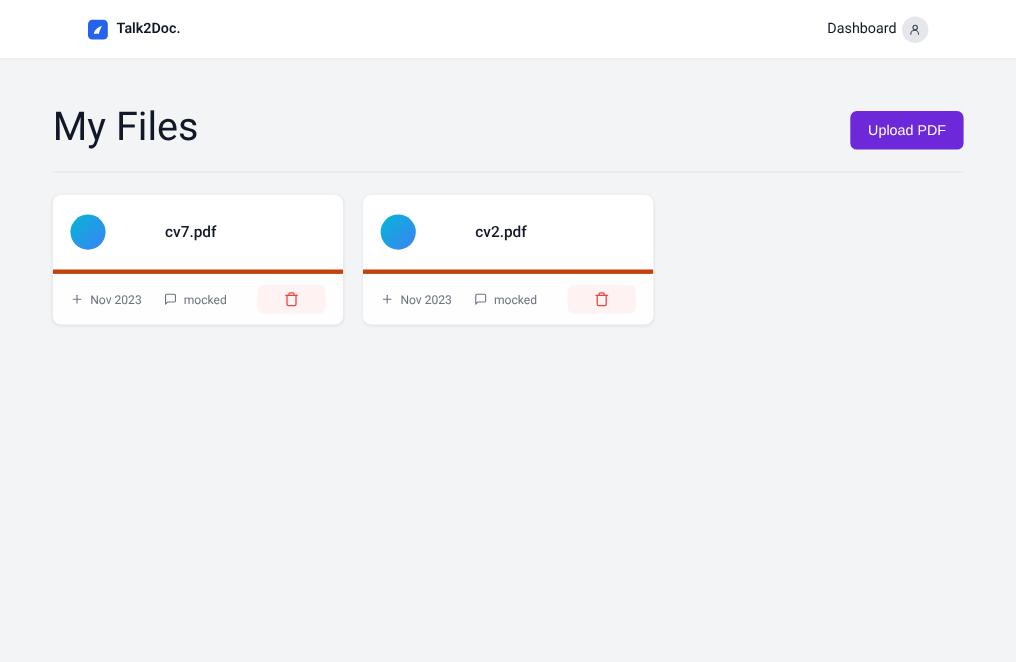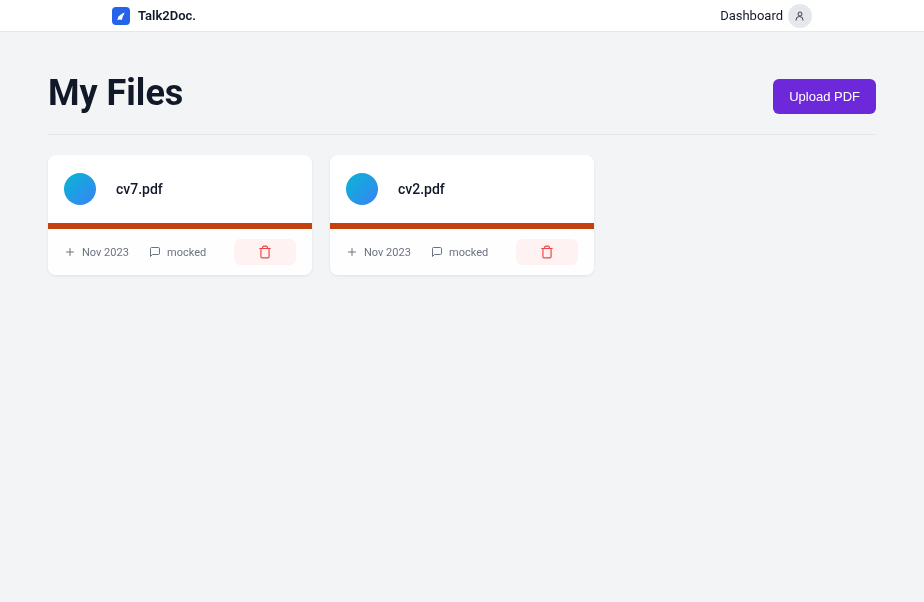--- a/index.html
+++ b/index.html
@@ -11,25 +11,25 @@
     body {
       font-family: -apple-system, BlinkMacSystemFont, "Segoe UI", Roboto, "Helvetica Neue", Arial, sans-serif;
       background-color: #f3f4f6;
       width: 924px;
       height: 602px;
     }
     
     .navbar {
       background-color: #ffffff;
       border-bottom: 1px solid #e5e7eb;
-      height: 32px;
+      height: 54px;
       display: flex;
       align-items: center;
       justify-content: space-between;
-      padding: 0 112px;
+      padding: 0 80px;
     }
     
     .navbar-left {
       display: flex;
       align-items: center;
       gap: 8px;
     }
     
     .logo-icon {
       width: 18px;
@@ -90,21 +90,21 @@
       display: flex;
       justify-content: space-between;
       align-items: flex-end;
       padding-bottom: 20px;
       border-bottom: 1px solid #e5e7eb;
       margin-bottom: 20px;
     }
     
     .page-title {
       font-size: 36px;
-      font-weight: 700;
+      font-weight: 400;
       color: #111827;
     }
     
     .upload-button {
       background-color: #6d28d9;
       color: #ffffff;
       border: none;
       padding: 10px 16px;
       border-radius: 6px;
       font-size: 13px;
@@ -138,29 +138,30 @@
       height: 32px;
       border-radius: 50%;
       background: linear-gradient(135deg, #06b6d4 0%, #3b82f6 100%);
       flex-shrink: 0;
     }
     
     .file-name {
       font-size: 14px;
       font-weight: 500;
       color: #111827;
+      margin-left: 34px;
     }
     
     .file-card-bottom {
       display: grid;
       grid-template-columns: 1fr 1fr auto;
       align-items: center;
       padding: 10px 16px;
       gap: 8px;
-      border-top: 6px solid #c2410c;
+      border-top: 4px solid #c2410c;
       background-color: #fefefe;
     }
     
     .meta-item {
       display: flex;
       align-items: center;
       gap: 6px;
       font-size: 11px;
       color: #6b7280;
     }

